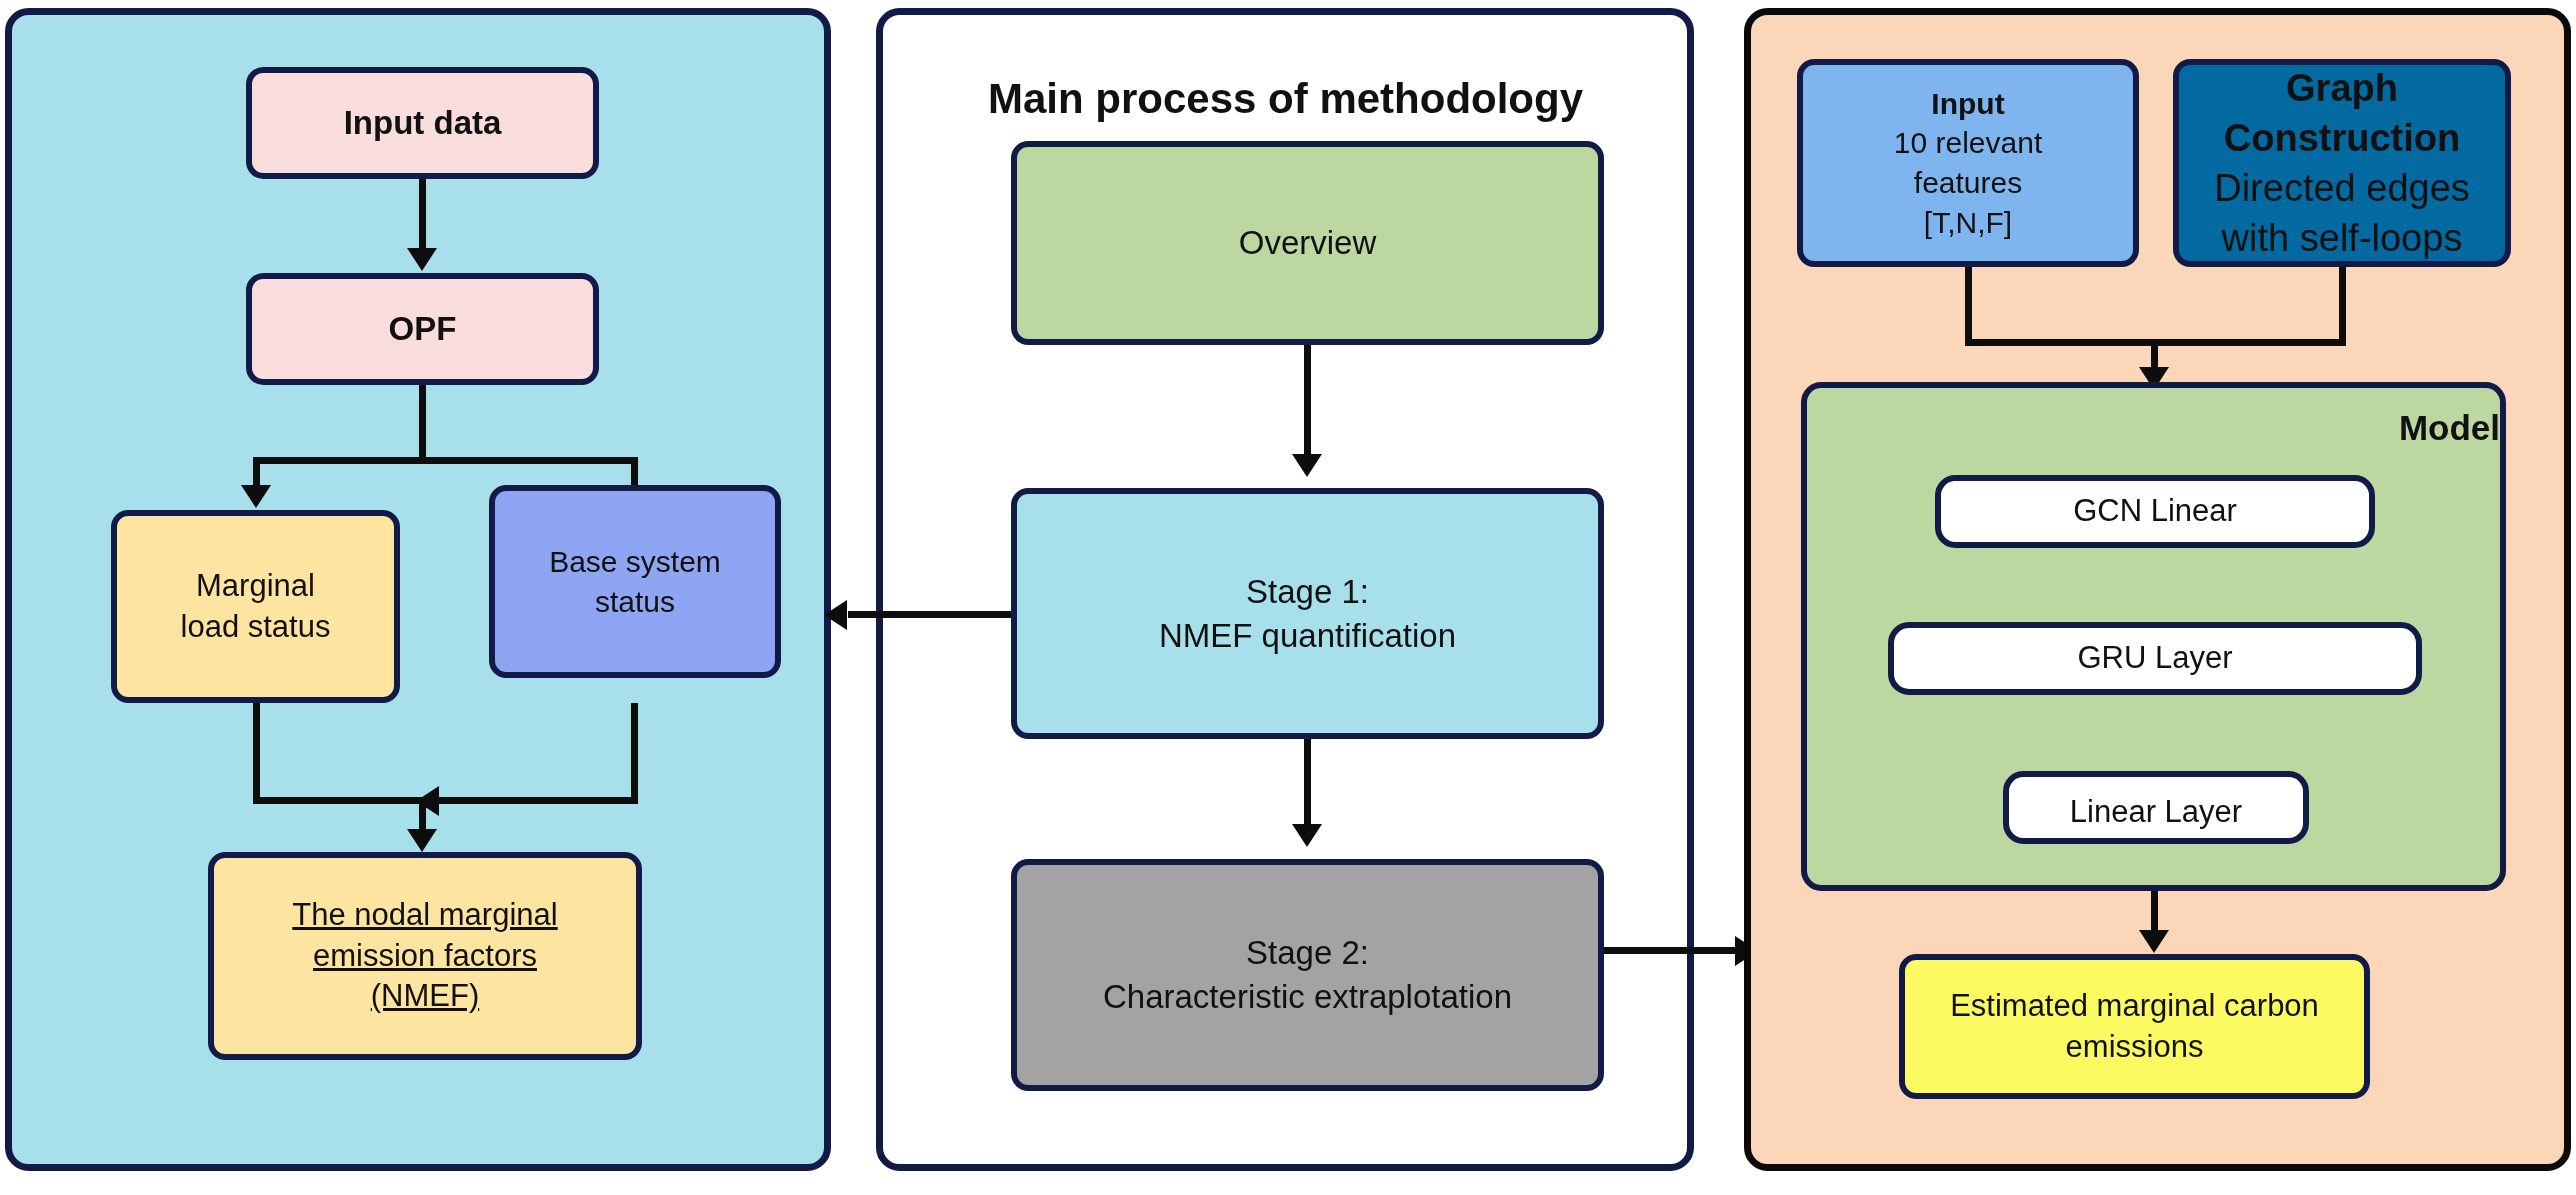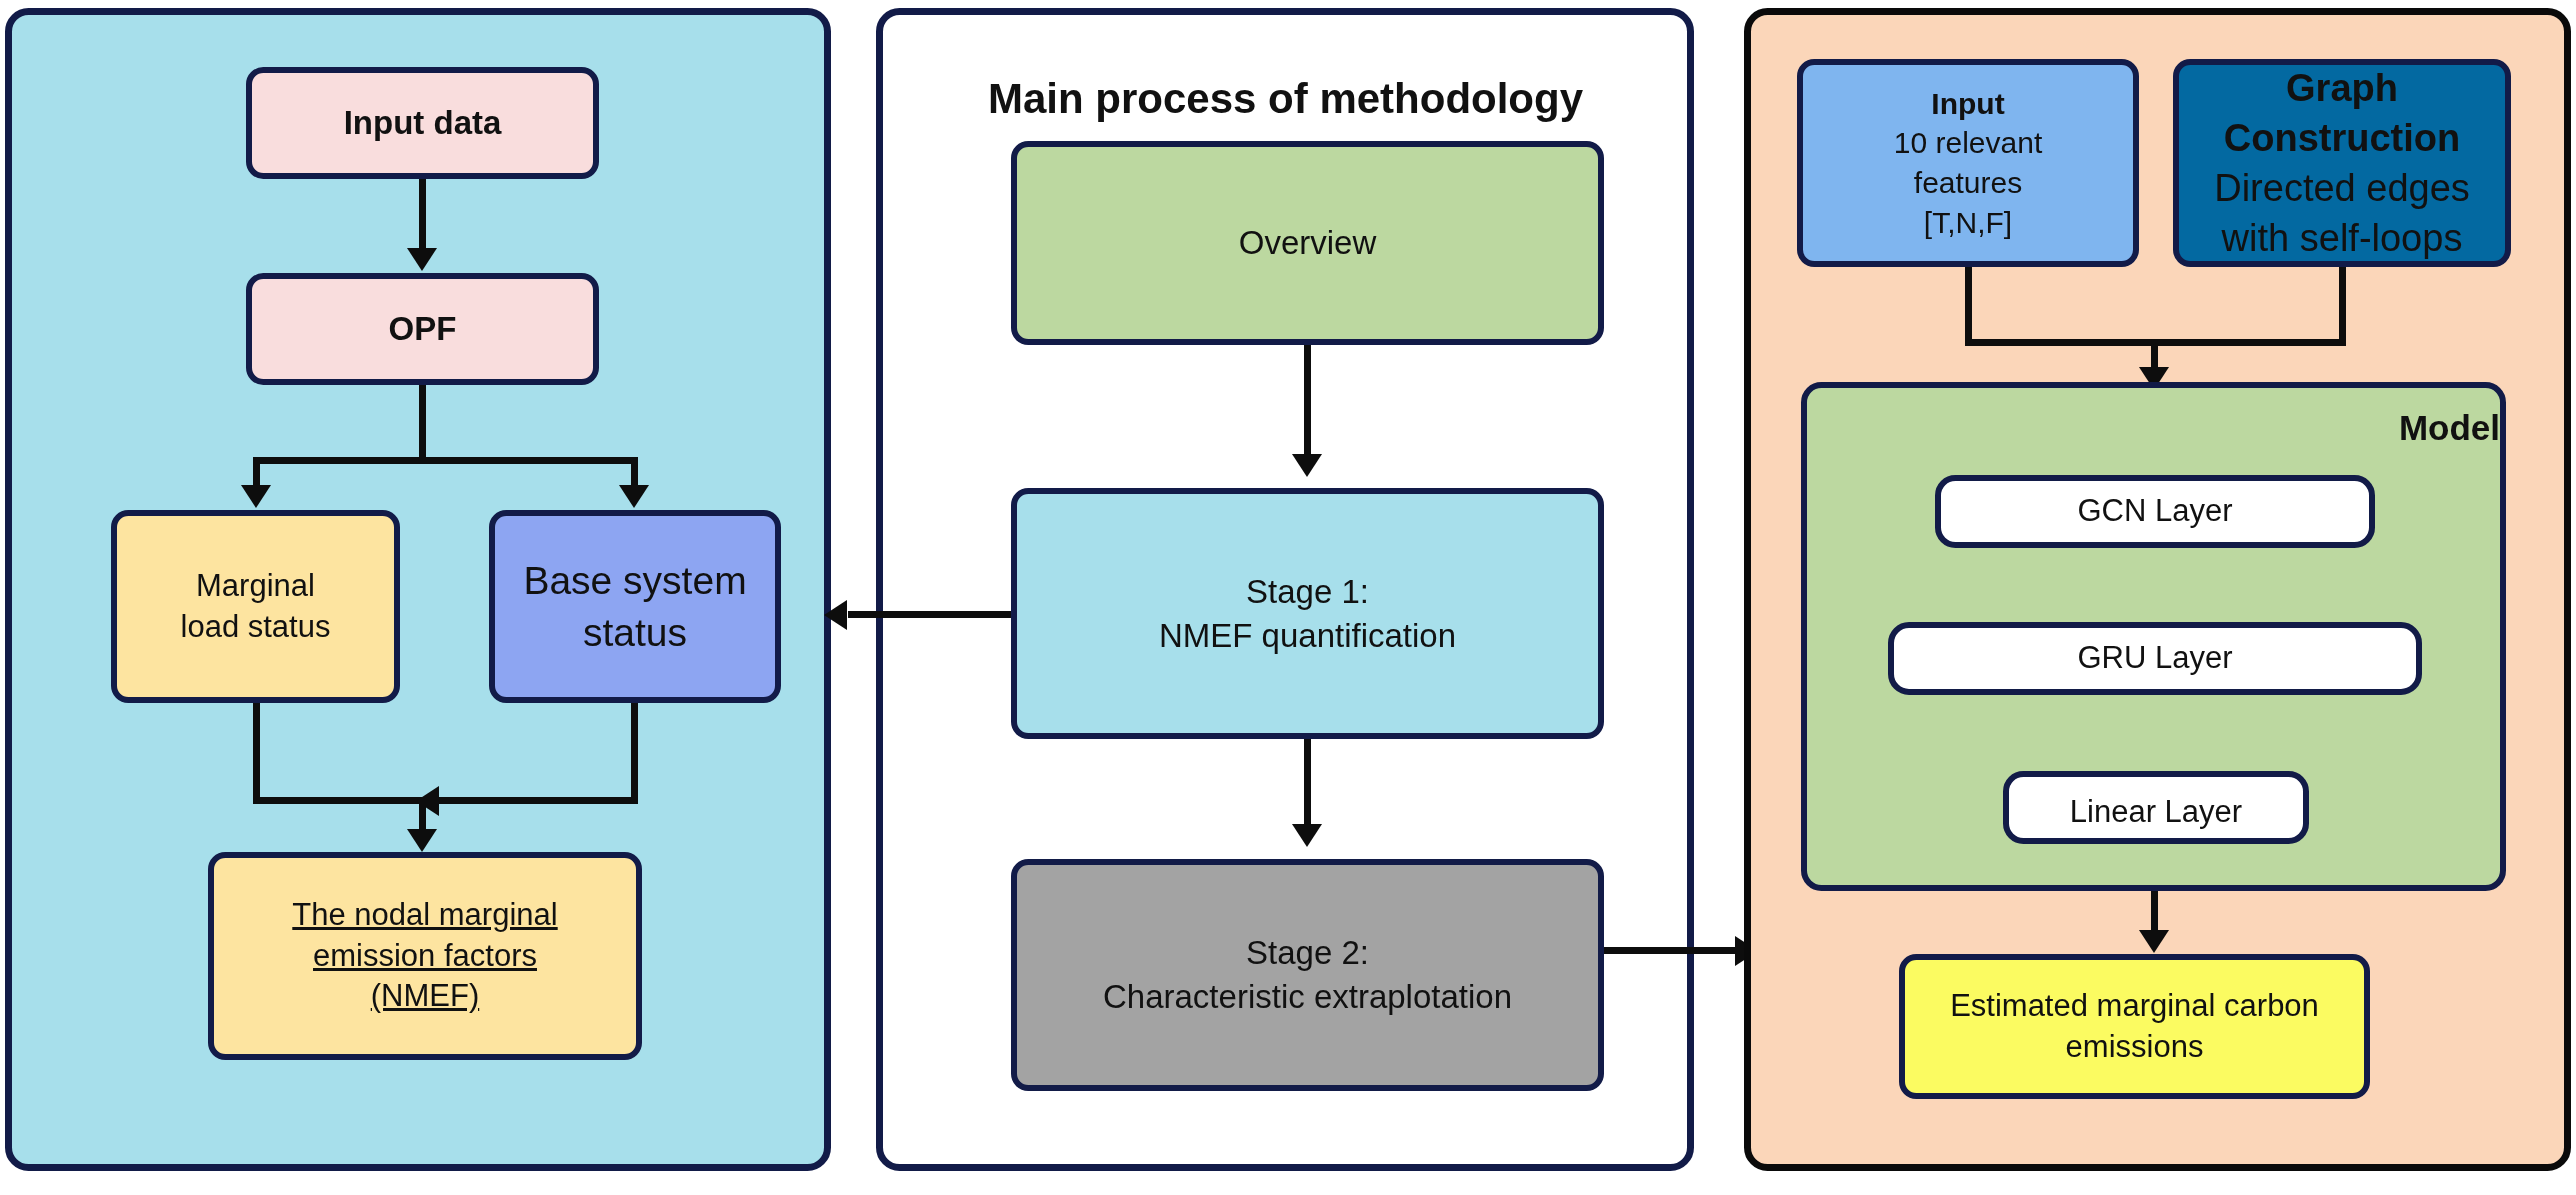--- a/index.html
+++ b/index.html
@@ -19,21 +19,21 @@
   .node{position:absolute;box-sizing:border-box;border:6.3px solid #121b48;border-radius:17.3px;
         display:flex;align-items:center;justify-content:center;text-align:center;
         color:#111111;line-height:1.32;padding:4.7px 7.8px;}
   .node .lbl{display:block;width:100%;}
   .b{font-weight:bold;}
 
   
   #n-input-data   {left:246px;  top:67px;   width:353px;  height:112px; background:#f9dddd; font-size:33px; font-weight:bold;}
   #n-opf          {left:246px;  top:273px;  width:353px;  height:112px; background:#f9dddd; font-size:33px; font-weight:bold;}
   #n-marginal     {left:111px;  top:510px;  width:289px;  height:193px; background:#fde4a0; font-size:31px;}
-  #n-base         {left:489px;  top:510px;  width:292px;  height:193px; background:#8da5f2; font-size:39px;}
+  #n-base         {left:489px;  top:485px;  width:292px;  height:193px; background:#8da5f2; font-size:30px;}
   #n-nmef         {left:208px;  top:852px; width:434px;  height:208px; background:#fde4a0; font-size:31px;text-decoration:underline;}
 
   
   #m-title        {left:901px; top:75px;  width:769px; height:47px; font-size:42px; font-weight:bold;
                    display:flex;align-items:center;justify-content:center;color:#111;position:absolute;}
   #n-overview     {left:1011px; top:141px;  width:593px;  height:204px; background:#bcd8a0; font-size:33px;}
   #n-stage1       {left:1011px; top:488px;  width:593px;  height:251px; background:#a7dfeb; font-size:33px;}
   #n-stage2       {left:1011px; top:859px; width:593px;  height:232px; background:#a3a3a3; font-size:33px;}
 
   
@@ -160,21 +160,21 @@
       <span>Directed edges</span><br>
       <span>with self-loops</span>
     </span>
   </div>
 
   <div class="node" id="n-model">
     <span class="model-title">Model</span>
   </div>
 
   <div class="node" id="n-gcn">
-    <span class="lbl">GCN Layer</span>
+    <span class="lbl">GCN Linear</span>
   </div>
 
   <div class="node" id="n-gru">
     <span class="lbl">GRU Layer</span>
   </div>
 
   <div class="node" id="n-linear">
     <span class="lbl">Linear Layer</span>
   </div>
 

